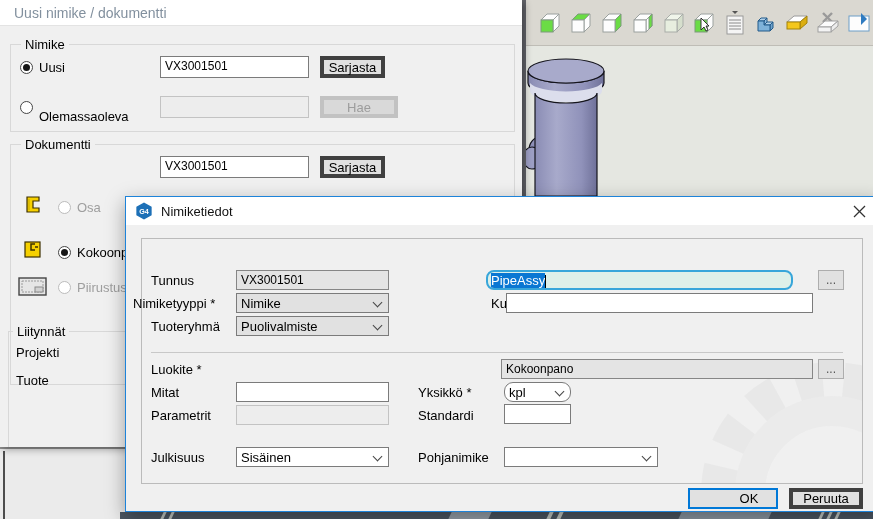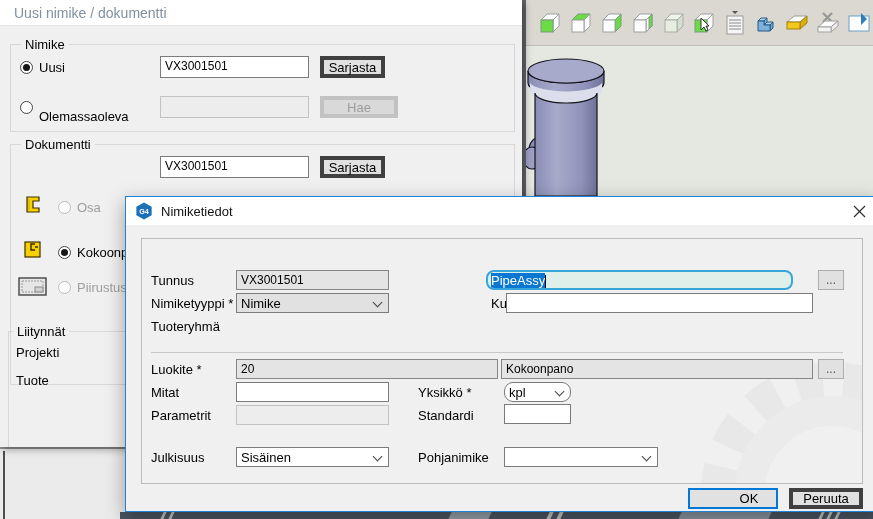--- a/index.html
+++ b/index.html
@@ -267,31 +267,31 @@
         </svg>
       </div>
     </div>
 
     <div class="lbl" style="left:25px; top:76px;">Tunnus</div>
     <div class="tb h20 ro" style="left:110px; top:73px; width:153px;">VX3001501</div>
     <div class="lbl" style="left:365px; top:76px;">Kuvaus *</div>
     <div class="focusfield" style="left:360px; top:73px; width:307px;border-radius:8px;"><span class="selTxt">PipeAssy</span><span class="caret"></span></div>
     <div class="browse" style="left:692px; top:73px;">...</div>
 
-    <div class="lbl" style="left:25px; top:99px;">Nimiketyyppi *</div>
+    <div class="lbl" style="left:7px; top:99px;">Nimiketyyppi *</div>
     <div class="dd gray" style="left:110px; top:96px; width:153px;"><span>Nimike</span><span class="chev"></span></div>
     <div class="lbl" style="left:365px; top:99px;">Kuvaus 2</div>
     <div class="tb h20" style="left:380px; top:96px; width:307px;"></div>
 
     <div class="lbl" style="left:25px; top:122px;">Tuoteryhmä</div>
+    <div class="dd gray" style="left:110px; top:119px; width:153px;"><span>Puolivalmiste</span><span class="chev"></span></div>
 
     <div class="sep" style="left:25px; top:155px; width:692px;"></div>
 
     <div class="lbl" style="left:25px; top:165px;">Luokite *</div>
-    <div class="tb h20 ro" style="left:110px; top:162px; width:262px;">20</div>
     <div class="tb h20 ro" style="left:375px; top:162px; width:312px;">Kokoonpano</div>
     <div class="browse" style="left:692px; top:162px;">...</div>
 
     <div class="lbl" style="left:25px; top:188px;">Mitat</div>
     <div class="tb h20" style="left:110px; top:185px; width:153px;"></div>
     <div class="lbl" style="left:292px; top:188px;">Yksikkö *</div>
     <div class="dd" style="left:378px; top:185px; width:67px;border-radius:9px;"><span>kpl</span><span class="chev"></span></div>
 
     <div class="lbl" style="left:25px; top:211px;">Parametrit</div>
     <div class="tb h20 disf" style="left:110px; top:208px; width:153px;"></div>

